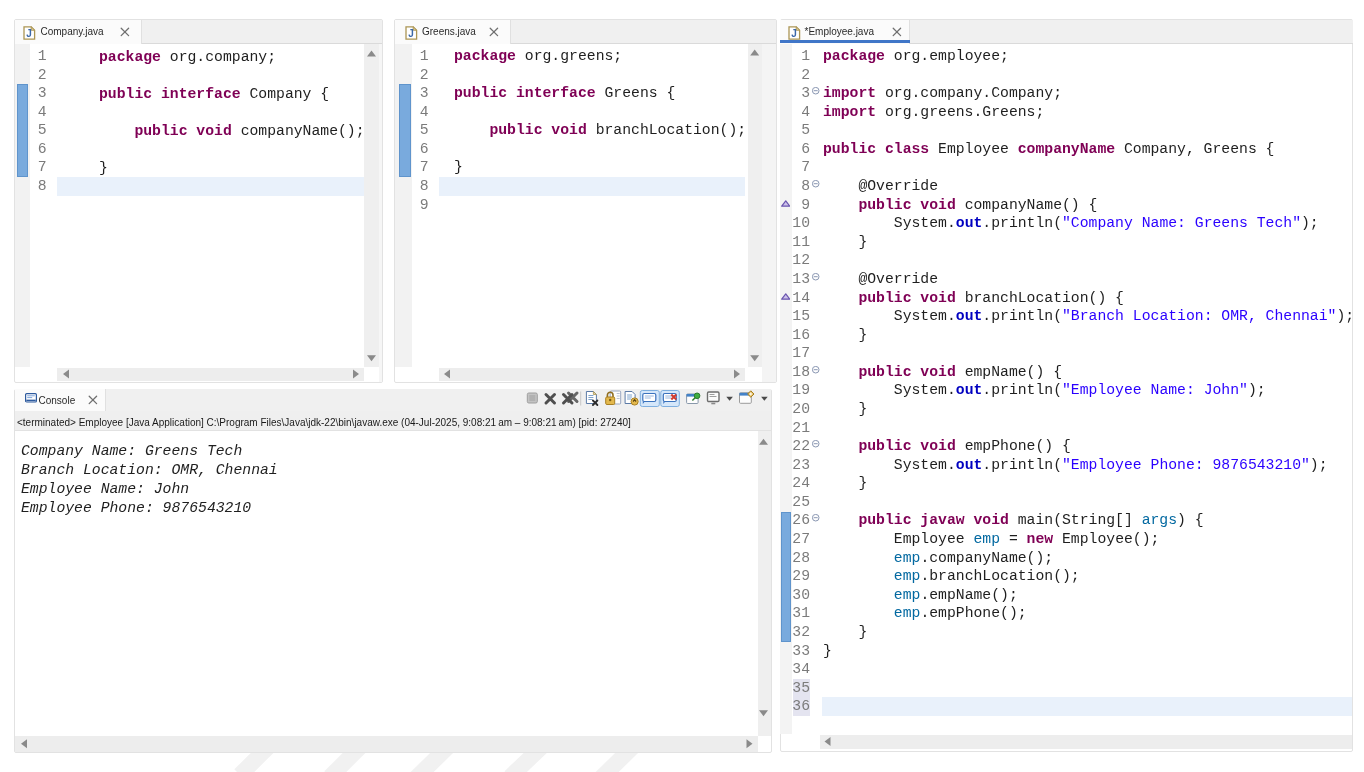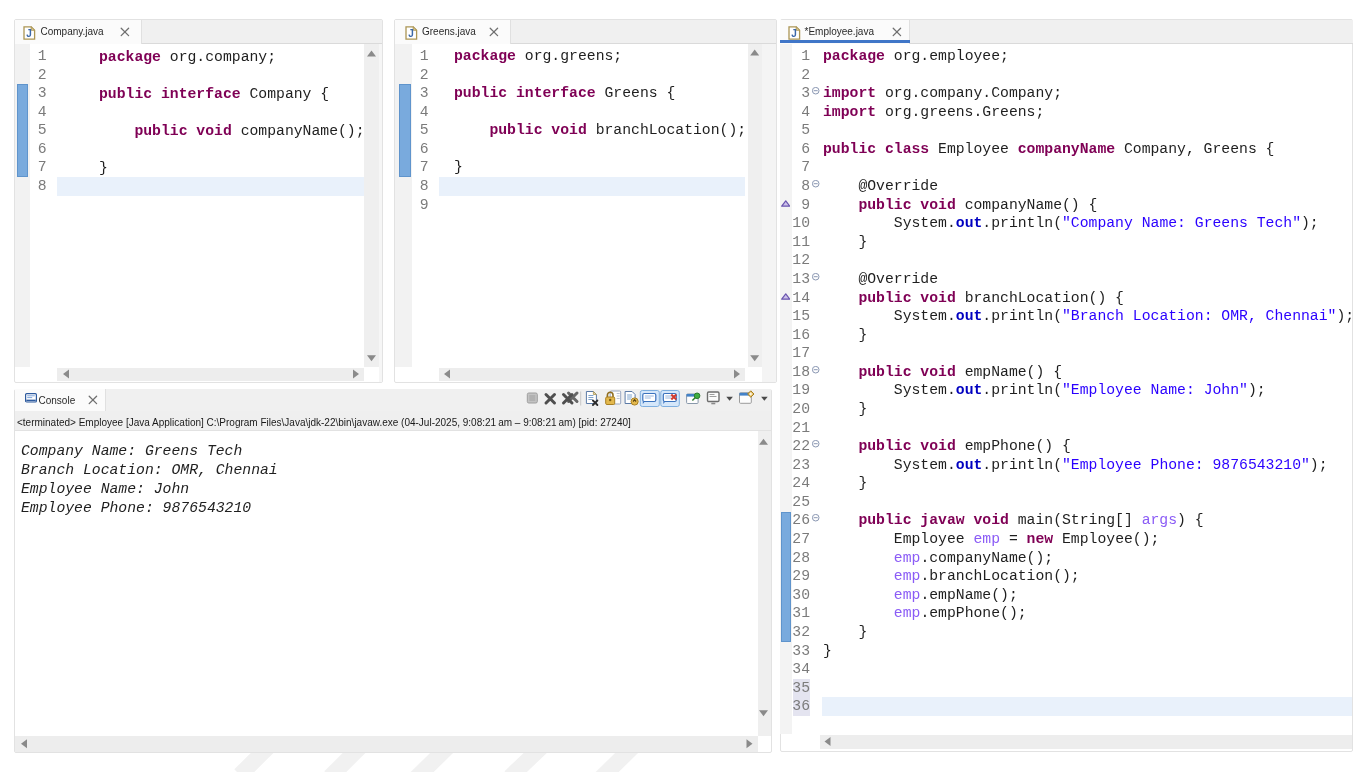--- a/index.html
+++ b/index.html
@@ -1,21 +1,21 @@
 <!DOCTYPE html>
 <html><head><meta charset="utf-8"><style>
 html,body{margin:0;padding:0;width:1364px;height:772px;background:#fff;overflow:hidden;}
 *{box-sizing:content-box;}
 pre{margin:0;font-family:"Liberation Mono",monospace;font-size:14.75px;line-height:18.58px;color:#1f1f1f;}
 pre.code b,pre.code i{font-style:normal;}
 pre.code i{}
 .k{color:#7f0055;font-weight:bold;}
 .s{color:#2a00ff;}
 .o{color:#0000c0;font-weight:bold;}
-.v{color:#8b5cf6;}
+.v{color:#0369a1;}
 pre.num{color:#7b7b7b;text-align:right;}
 .tabtxt{font-family:"Liberation Sans",sans-serif;font-size:10px;color:#2a2a2a;white-space:nowrap;}
 .term{font-family:"Liberation Sans",sans-serif;font-size:10px;color:#1a1a1a;white-space:nowrap;}
 </style></head>
 <body>
 <svg style="position:absolute;left:180px;top:735px" width="520" height="37" viewBox="0 0 520 37">
     <g stroke="#f1f1f1" stroke-width="16" fill="none">
       <path d="M60 40 L95 5"></path>
       <path d="M150 42 L190 2"></path>
       <path d="M235 44 L280 0"></path>

